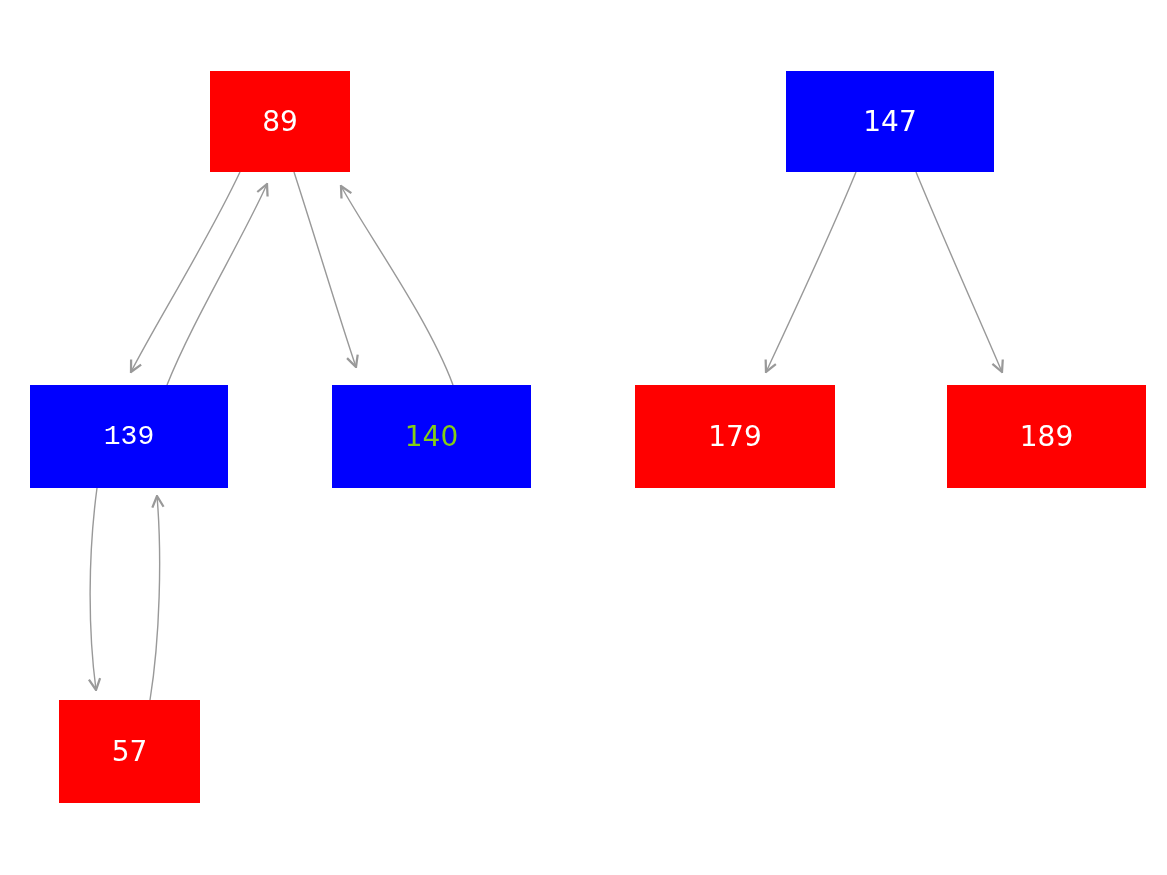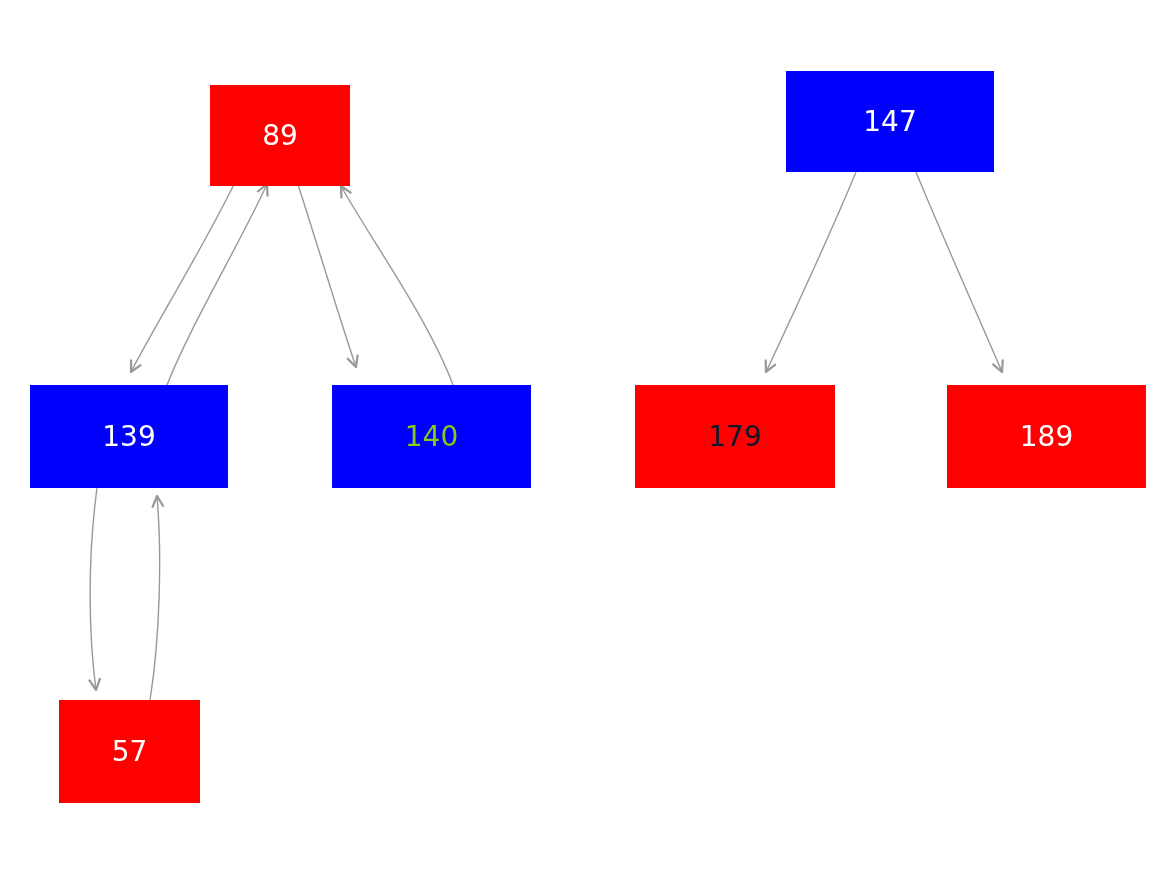--- a/index.html
+++ b/index.html
@@ -32,21 +32,21 @@
     display: flex;
     align-items: center;
     justify-content: center;
     color: #ffffff;
     font-size: 28px;
     user-select: none;
   }
   .red  { background: #ff0000; }
   .blue { background: #0000ff; }
   
-  .n0 { left: 210px; top: 71px;  width: 140px; height: 101px; margin-top: 14px; } 
+  .n0 { left: 210px; top: 71px;  width: 140px; height: 101px; } 
   .n1 { left: 30px;  top: 385px; width: 198px; height: 103px; } 
   .n2 { left: 332px; top: 385px; width: 199px; height: 103px; } 
   .n3 { left: 59px;  top: 700px; width: 141px; height: 103px; } 
   .n4 { left: 786px; top: 71px;  width: 208px; height: 101px; } 
   .n5 { left: 635px; top: 385px; width: 200px; height: 103px; } 
   .n6 { left: 938px; top: 385px; width: 199px; height: 103px; margin-left: 9px; } 
 </style>
 </head>
 <body>
 
@@ -69,32 +69,32 @@
     <path class="edge" d="M 150 700 C 160 638, 162 555, 157 496" marker-end="url(#arrowhead)" style="stroke: rgb(153, 153, 153);"></path>
 
     <path class="edge" d="M 856 172 C 828 240, 788 325, 766 372" marker-end="url(#arrowhead)" style="stroke: rgb(153, 153, 153);"></path>
 
     <path class="edge" d="M 916 172 C 944 240, 982 325, 1002 372" marker-end="url(#arrowhead)" style="stroke: rgb(153, 153, 153);"></path>
   </svg>
 
   <div class="node red n0" style="background: rgb(255, 0, 0); color: rgb(255, 255, 255);">
     <span>89</span>
   </div>
-  <div class="node blue n1" style="background: rgb(0, 0, 255); color: rgb(255, 255, 255);">
+  <div class="node blue n1" style="background: rgb(0, 0, 255); color: rgb(255, 255, 255); font-family: Liberation Mono, monospace;">
     <span>139</span>
   </div>
   <div class="node blue n2" style="background: rgb(0, 0, 255); color: #84cc16;">
     <span>140</span>
   </div>
   <div class="node red n3" style="background: rgb(255, 0, 0); color: rgb(255, 255, 255);">
     <span>57</span>
   </div>
   <div class="node blue n4" style="background: rgb(0, 0, 255); color: rgb(255, 255, 255);">
     <span>147</span>
   </div>
-  <div class="node red n5" style="background: rgb(255, 0, 0); color: #0f172a;">
+  <div class="node red n5" style="background: rgb(255, 0, 0); color: #ffffff;">
     <span>179</span>
   </div>
   <div class="node red n6" style="background: rgb(255, 0, 0); color: rgb(255, 255, 255);">
     <span>189</span>
   </div>
 
 </div>
 
 </body></html>

